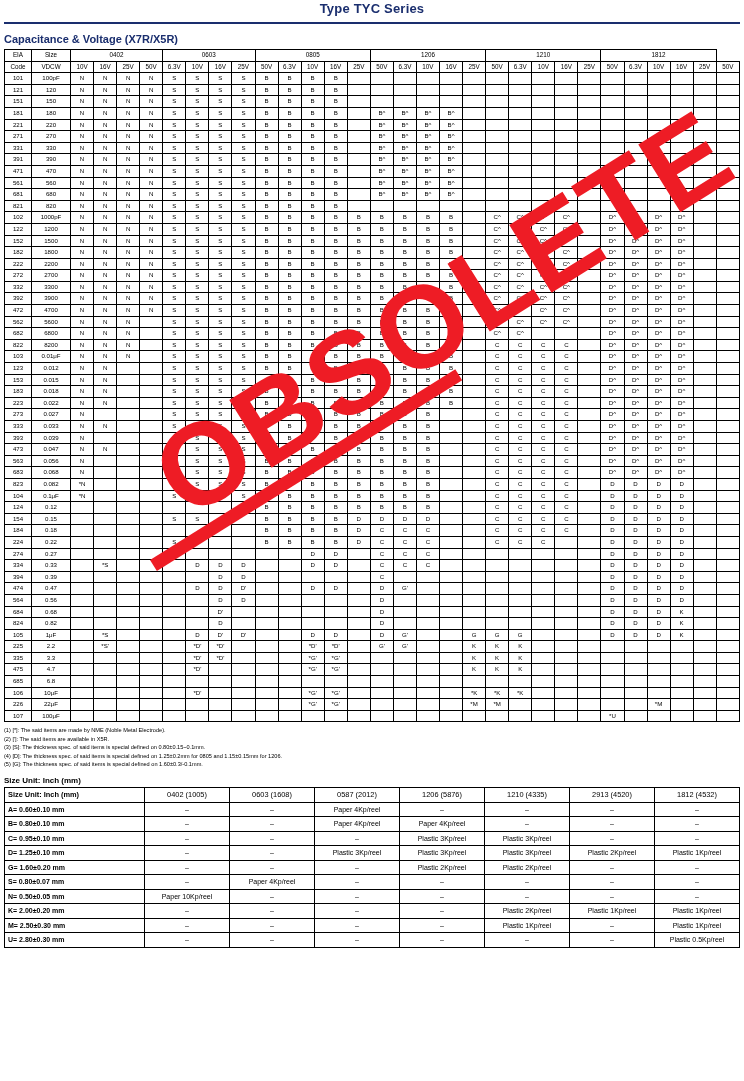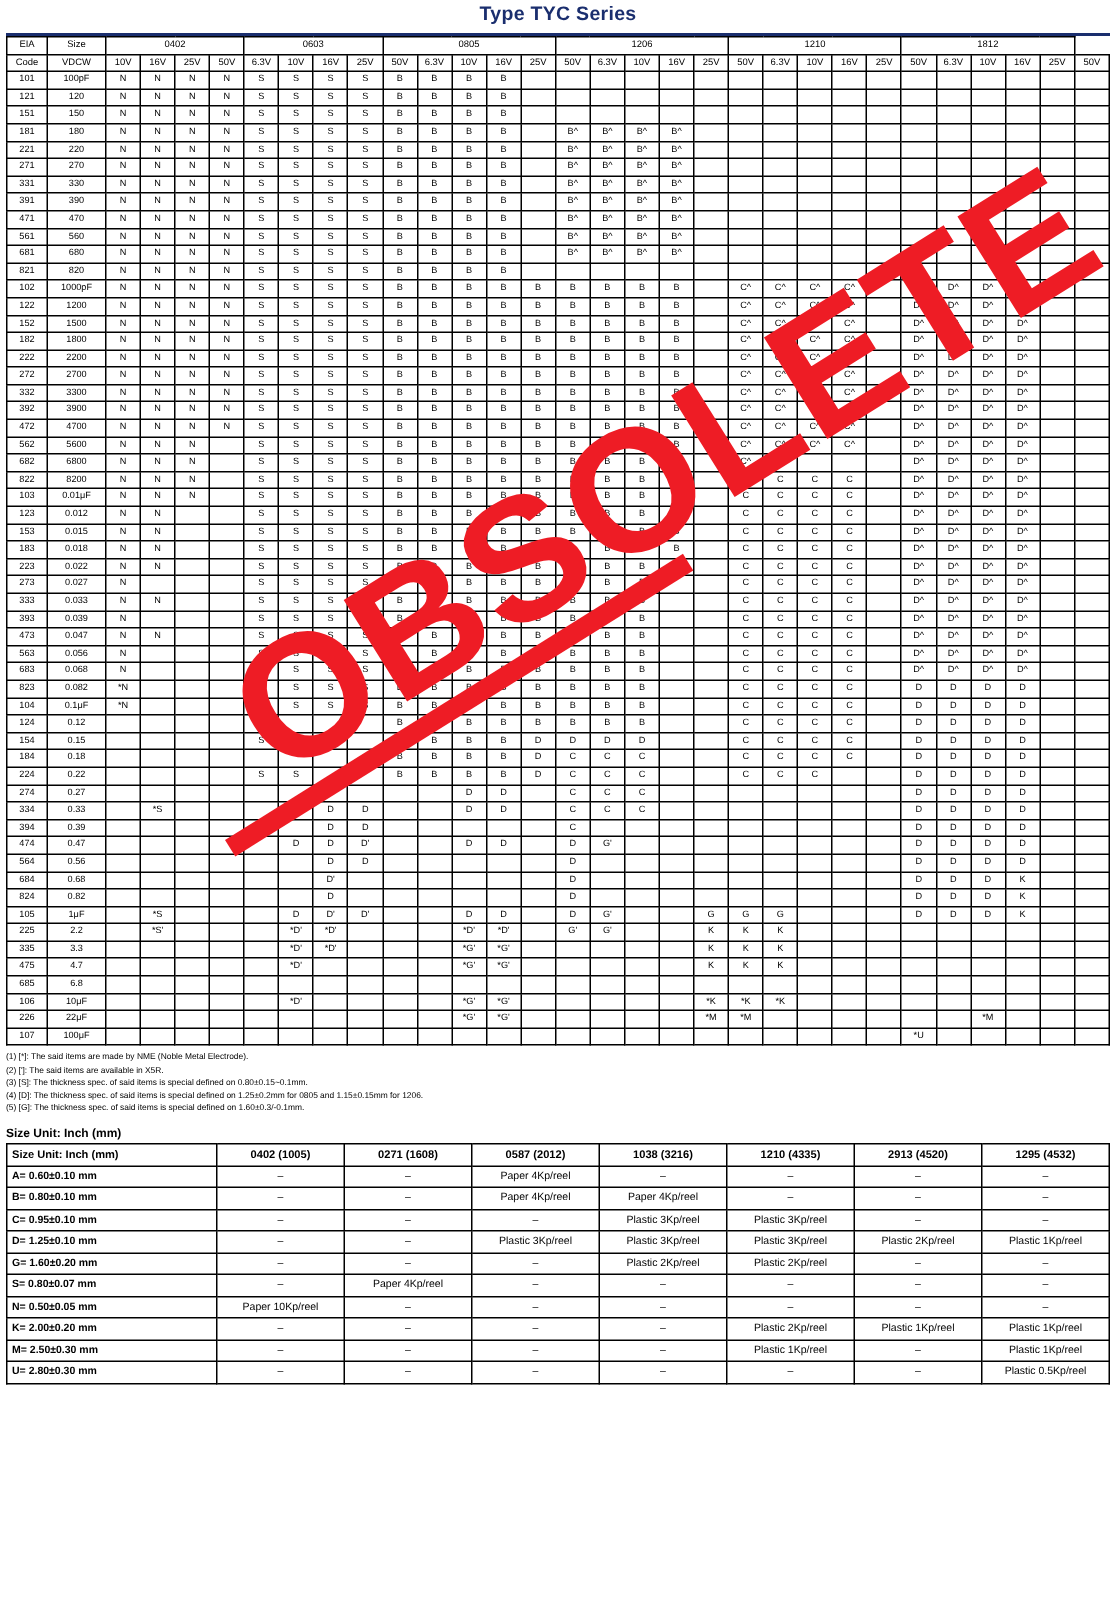--- a/index.html
+++ b/index.html
@@ -83,21 +83,21 @@
     border:0.5px solid #000;
     height:13.5px;
     line-height:13.5px;
     padding:0;
     text-align:center;
     vertical-align:middle;
     font-weight:normal;
     overflow:hidden;
     white-space:nowrap;
   }
-  table.bot th{font-weight:bold;font-size:7.4px;}
+  table.bot th{font-weight:normal;font-size:7.4px;}
   table.bot td.first, table.bot th.first{
     text-align:left;padding-left:3px;width:136px;font-weight:bold;
   }
   table.bot th.first{font-weight:bold;}
 
   
   .watermark{
     position:absolute;
     left:0;top:0;width:744px;height:1081px;
     pointer-events:none;
@@ -127,20 +127,21 @@
 </style>
 </head>
 <body>
 
 <div class="page">
 
   <div class="hdr">
     <div class="hdr-title">Type TYC Series</div>
   </div>
 
+  <div class="sec-title">Capacitance &amp; Voltage (X7R/X5R)</div>
 
   <table class="main">
     <thead>
       <tr class="hrow1">
         <td class="eia">EIA</td>
         <td class="size">Size</td>
         <td class="sizegrp" colspan="4">0402</td>
         <td class="sizegrp" colspan="4">0603</td>
         <td class="sizegrp" colspan="5">0805</td>
         <td class="sizegrp" colspan="5">1206</td>
@@ -2041,26 +2042,26 @@
       <div>(5) [G]: The thickness spec. of said items is special defined on 1.60±0.3/-0.1mm.</div>
     </div>
 
   <div class="sizeunit">Size Unit: Inch (mm)</div>
 
   <table class="bot">
     <thead>
       <tr>
           <th class="first">Size Unit: Inch (mm)</th>
           <th>0402 (1005)</th>
-          <th>0271 (1608)</th>
+          <th>0603 (1608)</th>
           <th>0587 (2012)</th>
-          <th>1038 (3216)</th>
+          <th>1206 (5876)</th>
           <th>1210 (4335)</th>
           <th>2913 (4520)</th>
-          <th>1295 (4532)</th>
+          <th>1812 (4532)</th>
         </tr>
     </thead>
     <tbody>
         <tr>
           <td class="first">A= 0.60±0.10 mm</td>
           <td>–</td>
           <td>–</td>
           <td>Paper 4Kp/reel</td>
           <td>–</td>
           <td>–</td>

